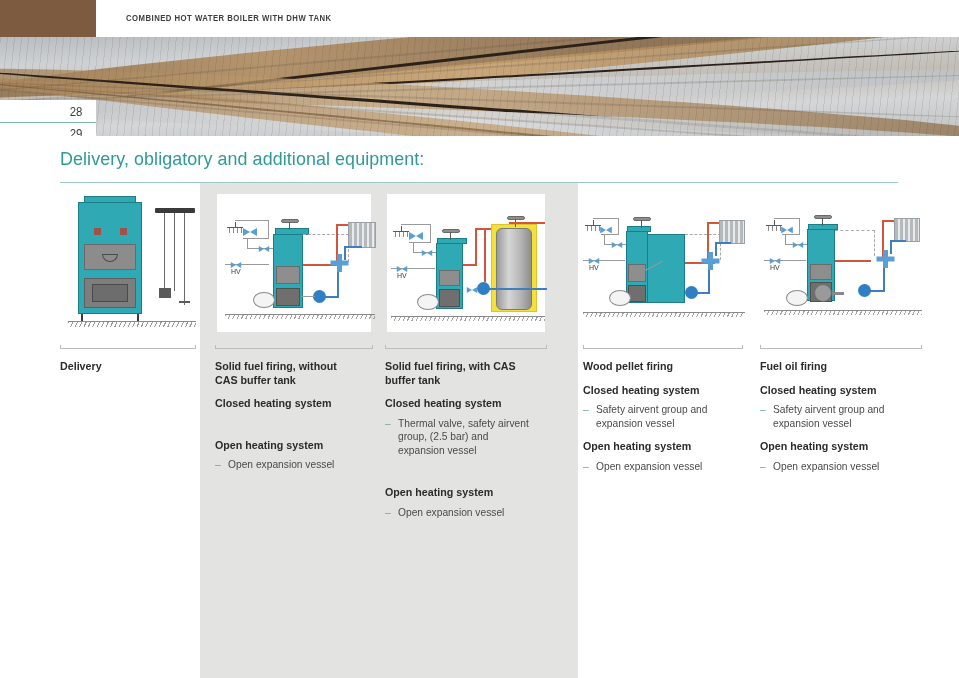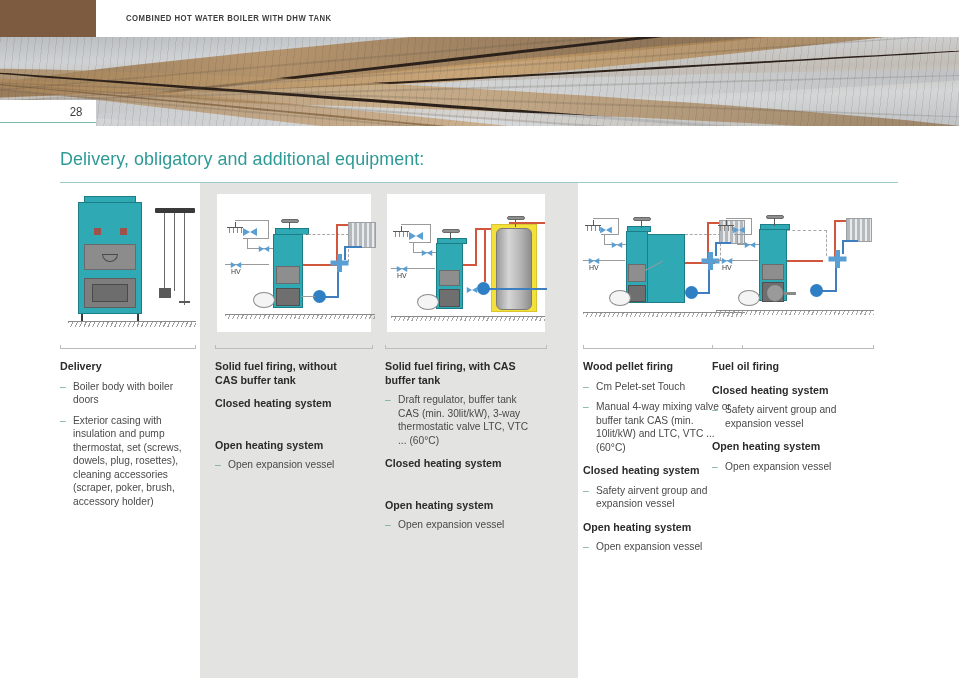--- a/index.html
+++ b/index.html
@@ -16,21 +16,21 @@
   .brown-block { position:absolute; left:0; top:0; width:96px; height:37px; background:#7d5b40; }
   .header-title {
     position:absolute; left:126px; top:13px;
     font-size:9px; letter-spacing:.55px; color:#3d3d3d;
     font-family:"Liberation Sans Narrow","Liberation Sans",sans-serif;
     transform:scaleX(.86); transform-origin:left center;
     font-weight:600; white-space:nowrap;
   }
 
   
-  .banner { position:absolute; left:0; top:37px; width:959px; height:89px; overflow:hidden; background:#c9c3bb; }
+  .banner { position:absolute; left:0; top:37px; width:959px; height:99px; overflow:hidden; background:#c9c3bb; }
   .banner-base { position:absolute; inset:0;
     background:
       linear-gradient(178deg, #b9bcc0 0%, #cfd2d4 22%, #c2bdb6 48%, #d4d6d7 70%, #bfc2c4 100%);
   }
   .grainwrap { position:absolute; inset:0; }
   .grain {
     position:absolute; height:2px; left:-10%; width:120%;
     background:rgba(90,80,70,.20);
     border-radius:50%;
   }
@@ -67,21 +67,21 @@
 
   
   .grey-panel { position:absolute; left:200px; top:183px; width:378px; height:495px; background:#e3e3e1; }
 
   
   .col { position:absolute; top:190px; }
   .col-1 { left:60px;  width:136px; }
   .col-2 { left:215px; width:158px; }
   .col-3 { left:385px; width:162px; }
   .col-4 { left:583px; width:160px; }
-  .col-5 { left:712px; width:162px; }
+  .col-5 { left:760px; width:162px; }
 
   .art { position:relative; height:148px; }
   .col-rule { position:relative; height:14px; margin-top:4px; }
   .col-rule i {
     position:absolute; left:0; right:0; top:6px; height:1px; background:#b9bdbd;
   }
   .col-rule i::before, .col-rule i::after {
     content:""; position:absolute; top:-3px; width:1px; height:4px; background:#b9bdbd;
   }
   .col-rule i::before { left:0; }
@@ -236,24 +236,20 @@
         <div class="s3"></div>
       <div class="br"></div>
         <div class="pk"></div>
     </div>
     <div class="ground1"></div>
   </div>
   <div class="col-rule">
       <i></i>
     </div>
   <h3 class="ch">Delivery</h3>
-  <ul class="cl">
-    <li>Boiler body with boiler doors</li>
-    <li>Exterior casing with insulation and pump thermostat, set (screws, dowels, plug, rosettes), cleaning accessories (scraper, poker, brush, accessory holder)</li>
-  </ul>
 </div>
 
 <div class="col col-2">
   <div class="art">
     <div class="sch">
       <div class="shower" style="left:10px;top:28px;">
         <i></i>
           <b></b>
           <u style="left:2px"></u>
           <u style="left:6px"></u>
@@ -361,24 +357,24 @@
       <div class="pipe-b" style="left:102px;top:94px;width:58px;height:2px;"></div>
       <div class="pump" style="left:90px;top:88px;"></div>
       <div class="valve" style="left:78px;top:89px;transform:scale(.8);"></div>
       <div class="grd" style="left:4px;top:122px;width:154px;"></div>
     </div>
   </div>
   <div class="col-rule">
       <i></i>
     </div>
   <h3 class="ch">Solid fuel firing, with CAS buffer tank</h3>
-  <ul class="cl">
-    <li>Draft regulator, buffer tank CAS (min. 30lit/kW), 3-way thermostatic valve LTC, VTC ... (60°C)</li>
-  </ul>
   <h3 class="ch">Closed heating system</h3>
+  <ul class="cl">
+    <li>Thermal valve, safety airvent group, (2.5 bar) and expansion vessel</li>
+  </ul>
   <div class="gap"></div>
   <h3 class="ch">Open heating system</h3>
   <ul class="cl">
     <li>Open expansion vessel</li>
   </ul>
 </div>
 
 <div class="col col-4">
   <div class="art">
     <div class="sch">
@@ -430,24 +426,20 @@
       <div class="pipe-b" style="left:125px;top:80px;width:2px;height:24px;"></div>
       <div class="pipe-b" style="left:104px;top:102px;width:23px;height:2px;"></div>
       <div class="pump" style="left:102px;top:96px;"></div>
       <div class="grd" style="left:0px;top:122px;width:162px;"></div>
     </div>
   </div>
   <div class="col-rule">
       <i></i>
     </div>
   <h3 class="ch">Wood pellet firing</h3>
-  <ul class="cl">
-    <li>Cm Pelet-set Touch</li>
-    <li>Manual 4-way mixing valve or buffer tank CAS (min. 10lit/kW) and LTC, VTC ... (60°C)</li>
-  </ul>
   <h3 class="ch">Closed heating system</h3>
   <ul class="cl">
     <li>Safety airvent group and expansion vessel</li>
   </ul>
   <h3 class="ch">Open heating system</h3>
   <ul class="cl">
     <li>Open expansion vessel</li>
   </ul>
 </div>
 

